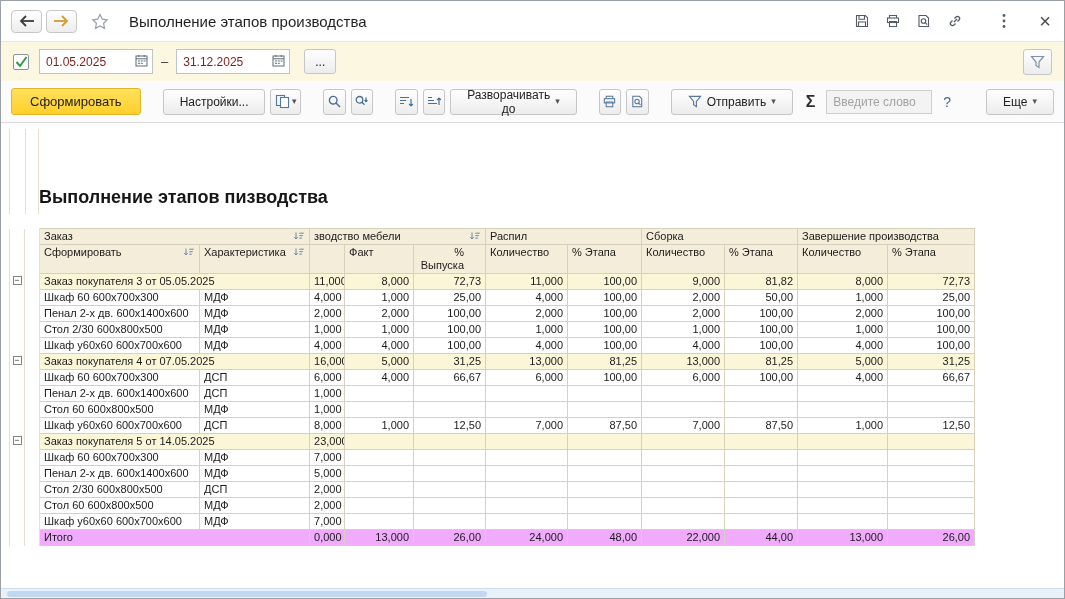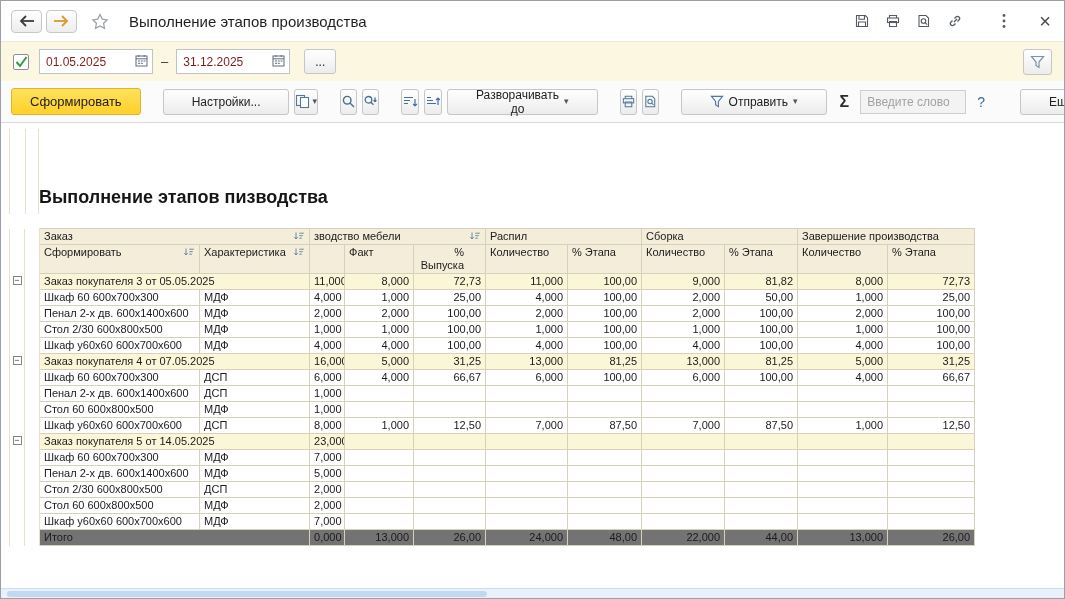--- a/index.html
+++ b/index.html
@@ -49,21 +49,21 @@
     overflow: visible; margin-right: 10px;
   }
   .datefield {
     width: 114px; height: 25px;
     border: 1px solid #bfc4c9; background: #fff;
     display: inline-flex; align-items: center; justify-content: space-between;
     padding: 0 4px 0 6px; font-size: 12px; color: #7f1d1d;
   }
   .dash { margin: 0 8px; color: #333; font-size: 13px; }
   .btn {
-    height: 26px; padding: 0 28px;
+    height: 26px; padding: 0 16px;
     border: 1px solid #c6c6c6; border-radius: 3px;
     background: linear-gradient(#ffffff, #ececec);
     font-family: inherit; font-size: 12px; color: #222;
     display: inline-flex; align-items: center; gap: 5px; cursor: default;
   }
   .btn.ell { margin-left: 14px; height: 25px; padding: 0 10px; }
   .filterbtn { margin-left: auto; width: 34px; padding: 0; justify-content: center; }
 
   
   .commandbar {
@@ -105,21 +105,21 @@
   .rtable th, .rtable td {
     border: 1px solid #d7d0bc; padding: 1px 4px; vertical-align: top; overflow: hidden;
   }
   .rtable th { background: #f4edda; font-weight: normal; text-align: right; word-break: break-word; }
   .hg { height: 15px; }
   .hflex { display: flex; justify-content: space-between; gap: 2px; }
   .sico { flex: none; margin-top: 1px; }
   .nw { display: inline-block; max-width: 46px; }
   .num { text-align: right; white-space: nowrap; }
   .grp td { background: #fcf6d8; }
-  .tot td { background: #737373; }
+  .tot td { background: #f0abfc; }
   .rtable tr.grp td.gut, .rtable tr.tot td.gut { background: #fff; }
   .rtable td.gut {
     border: none; border-left: 1px solid #e6e0cd; border-right: 1px solid #e6e0cd;
     background: #fff; padding: 0;
   }
   .ind { padding-left: 17px; }
   .exp {
     display: block; width: 9px; height: 9px; margin: 2px auto 0;
     border: 1px solid #848484; background: #fff;
     font-size: 9px; line-height: 7px; text-align: center; color: #333;

